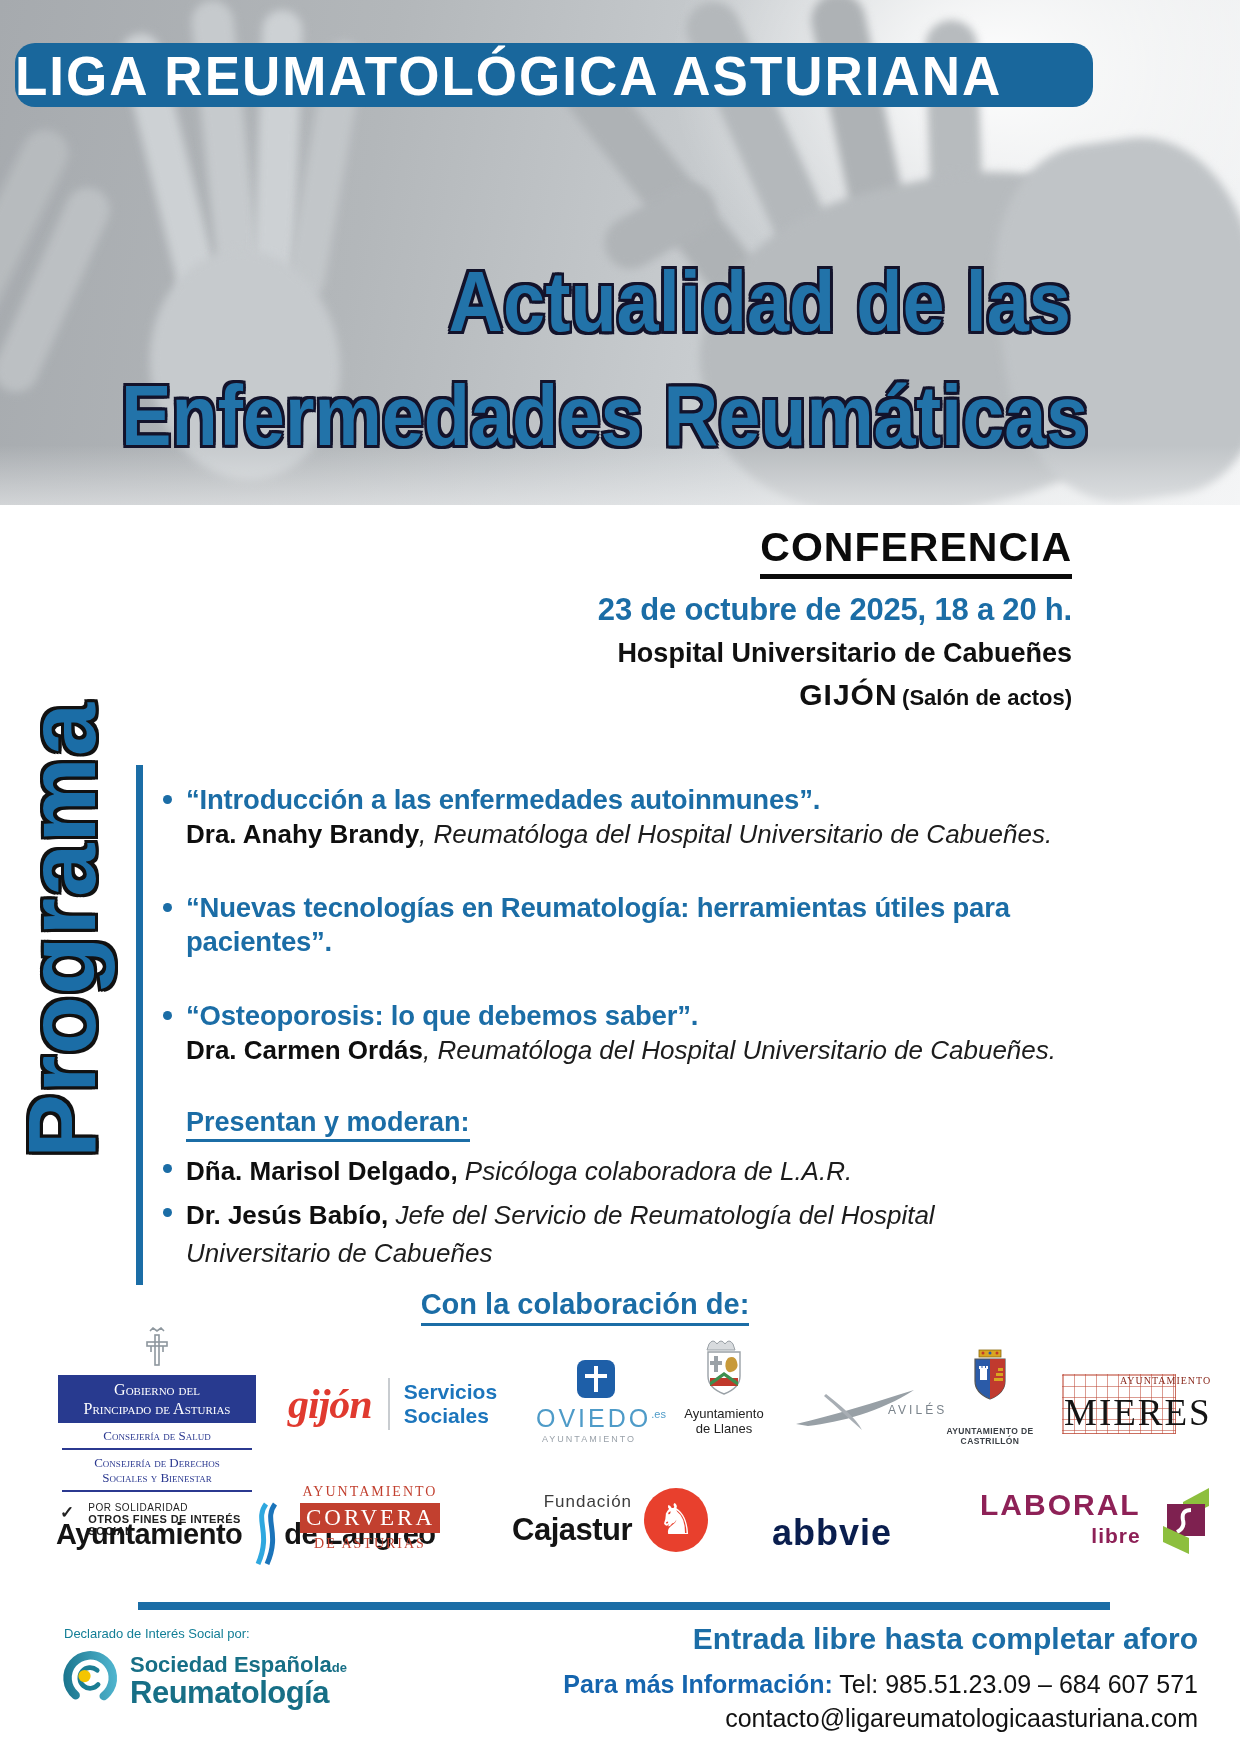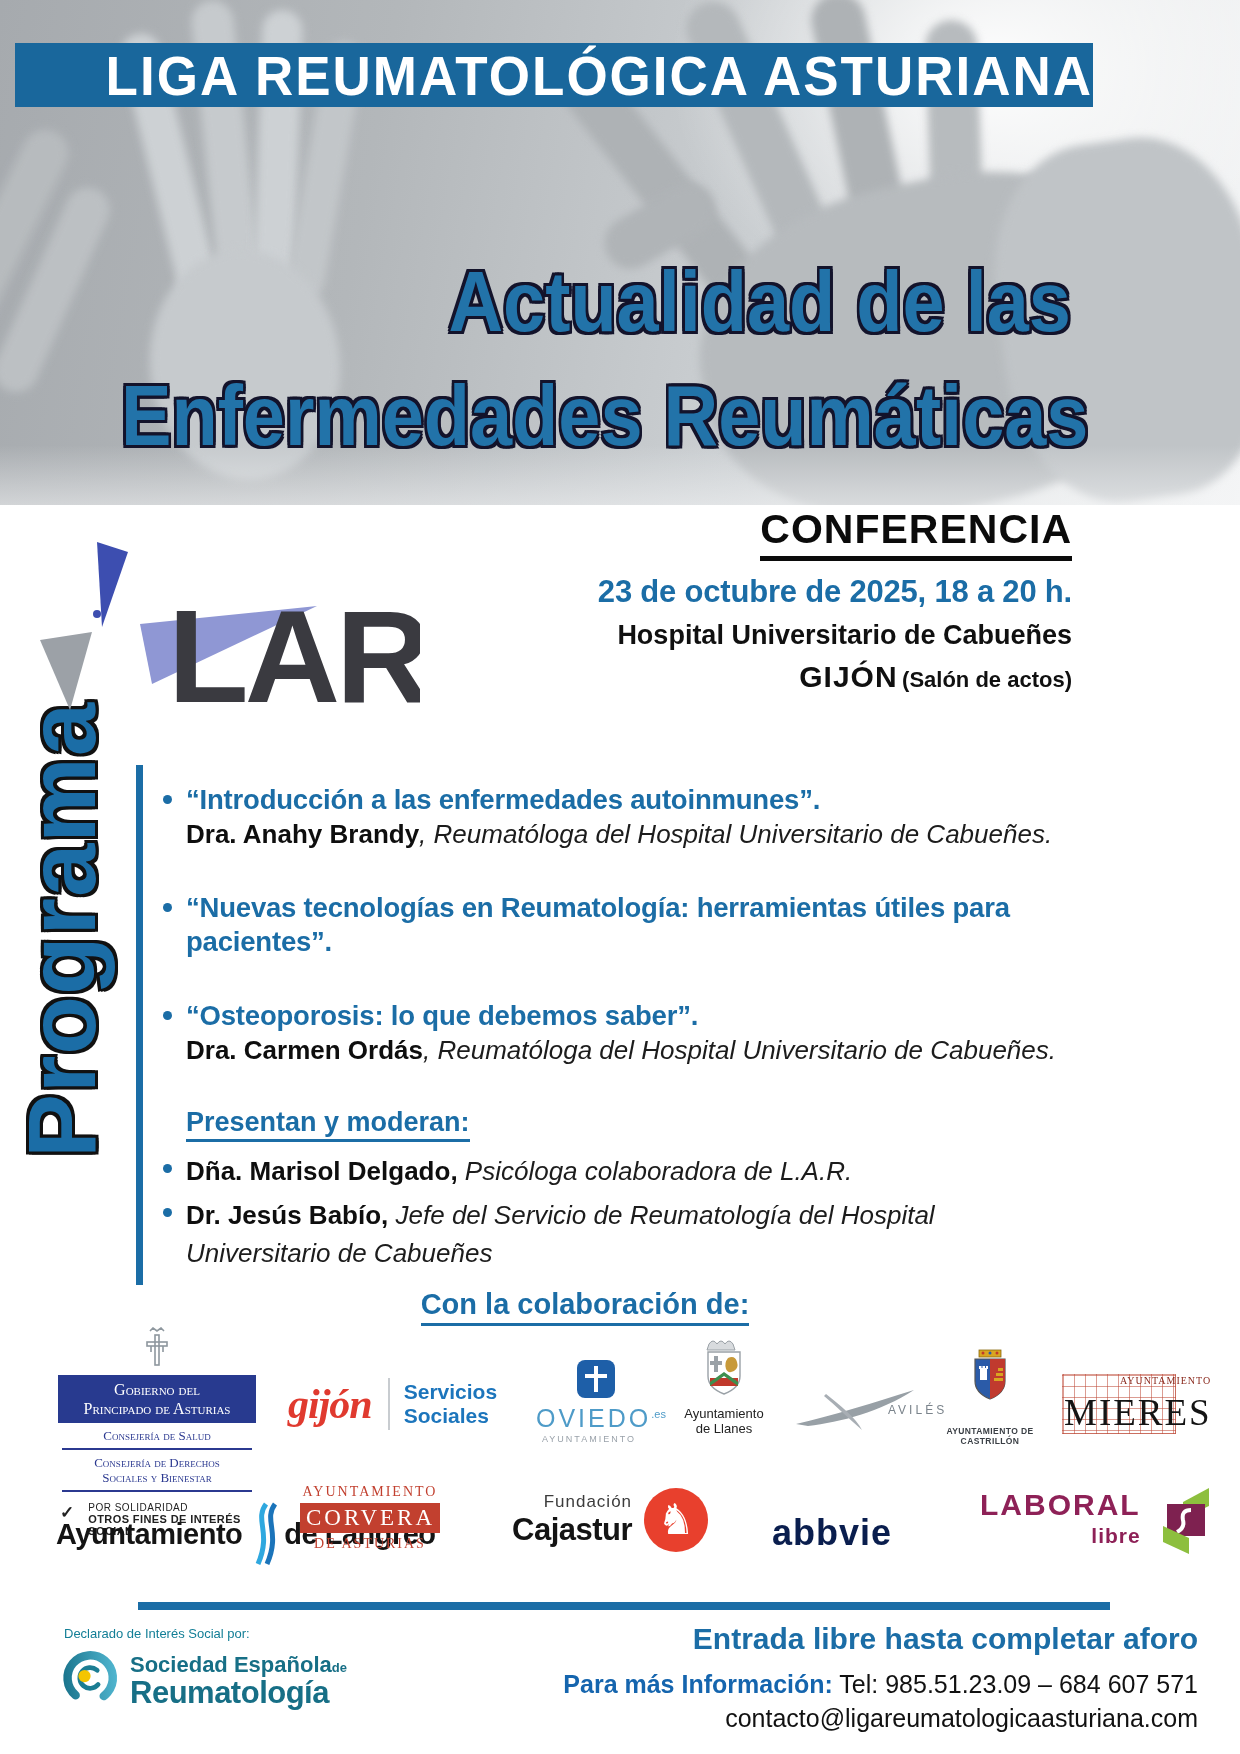--- a/index.html
+++ b/index.html
@@ -10,35 +10,35 @@
   .hero{position:absolute;left:0;top:0;width:1240px;height:505px;overflow:hidden;
         background:
           radial-gradient(ellipse 520px 400px at 80% 14%, rgba(255,255,255,.96), rgba(255,255,255,0) 62%),
           linear-gradient(100deg,#a6aaae 0%,#b3b7ba 30%,#ccd0d3 62%,#e9ebec 86%,#f4f5f6 100%);}
   .hs{position:absolute;border-radius:40px;filter:blur(4px);}
   .hero::after{content:"";position:absolute;left:0;bottom:0;width:100%;height:60px;
         background:linear-gradient(rgba(244,245,246,0),rgba(244,245,246,.55));}
 
   
   .banner{position:absolute;left:15px;top:43px;width:1078px;height:64px;background:#19679C;
-          z-index:3;display:flex;align-items:center;justify-content:flex-end;}
+          z-index:3;display:flex;align-items:center;justify-content:flex-start;border-radius:20px;}
   .banner span{color:#ffffff;font-weight:800;font-size:53px;letter-spacing:2px;white-space:nowrap;
           transform:scaleY(1.05);}
 
   
   .hero-title{position:absolute;z-index:3;color:#2273A9;font-weight:800;font-size:86px;line-height:1;
           text-align:center;white-space:nowrap;
           text-shadow:-3px -3px 0 #13132B,3px -3px 0 #13132B,-3px 3px 0 #13132B,3px 3px 0 #13132B,
                       -3px 0 0 #13132B,3px 0 0 #13132B,0 -3px 0 #13132B,0 3px 0 #13132B;}
   .ht1{left:280px;top:258px;width:960px;}
   .ht2{left:0;top:372px;width:1210px;}
   .hero-title span{display:inline-block;transform:scaleX(.88);}
 
   
-  .event{position:absolute;top:506px;right:168px;text-align:right;z-index:4;}
+  .event{position:absolute;top:524px;right:168px;text-align:right;z-index:4;}
   .ev-heading{display:inline-block;font-size:41px;font-weight:800;color:#0b0b0b;letter-spacing:1px;
           border-bottom:5px solid #0b0b0b;padding-bottom:3px;margin-bottom:13px;}
   .ev-date{font-size:31px;font-weight:800;color:#1B6DA6;margin-bottom:10px;letter-spacing:-0.2px;}
   .ev-venue{font-size:27px;font-weight:800;color:#101010;margin-bottom:9px;}
   .ev-city{font-size:30px;font-weight:800;color:#101010;letter-spacing:1px;}
   .ev-room{font-size:22px;font-weight:800;color:#101010;letter-spacing:0;}
 
   
   .lar{position:absolute;left:40px;top:540px;z-index:4;}
 
@@ -184,29 +184,20 @@
     <div class="hs" style="left:1000px;top:140px;width:260px;height:360px;border-radius:40%;background:#c0c4c7;transform:rotate(-8deg);"></div>
   </div>
 
   <div class="banner">
     <span>LIGA REUMATOLÓGICA ASTURIANA</span>
   </div>
 
   <div class="hero-title ht1"><span>Actualidad de las</span></div>
   <div class="hero-title ht2"><span>Enfermedades Reumáticas</span></div>
 
-  <div class="lar">
-    <svg width="380" height="180" viewBox="0 0 380 180">
-      <polygon points="57,2 88,12 62,87" fill="#3D4EB0"></polygon>
-      <circle cx="57" cy="74" r="4" fill="#3D4EB0"></circle>
-      <polygon points="0,100 52,92 30,170" fill="#9CA1A7"></polygon>
-      <polygon points="100,84 277,66 112,144" fill="#8F97D4"></polygon>
-      <text x="128" y="162" font-family="Liberation Sans, sans-serif" font-size="132" font-weight="bold" fill="#3A3A40" letter-spacing="-4">LAR</text>
-    </svg>
-  </div>
 
   <div class="event">
     <div><span class="ev-heading">CONFERENCIA</span></div>
     <div class="ev-date">23 de octubre de 2025, 18 a 20 h.</div>
     <div class="ev-venue">Hospital Universitario de Cabueñes</div>
     <div>
       <span class="ev-city">GIJÓN</span>
       <span class="ev-room">(Salón de actos)</span>
     </div>
   </div>

